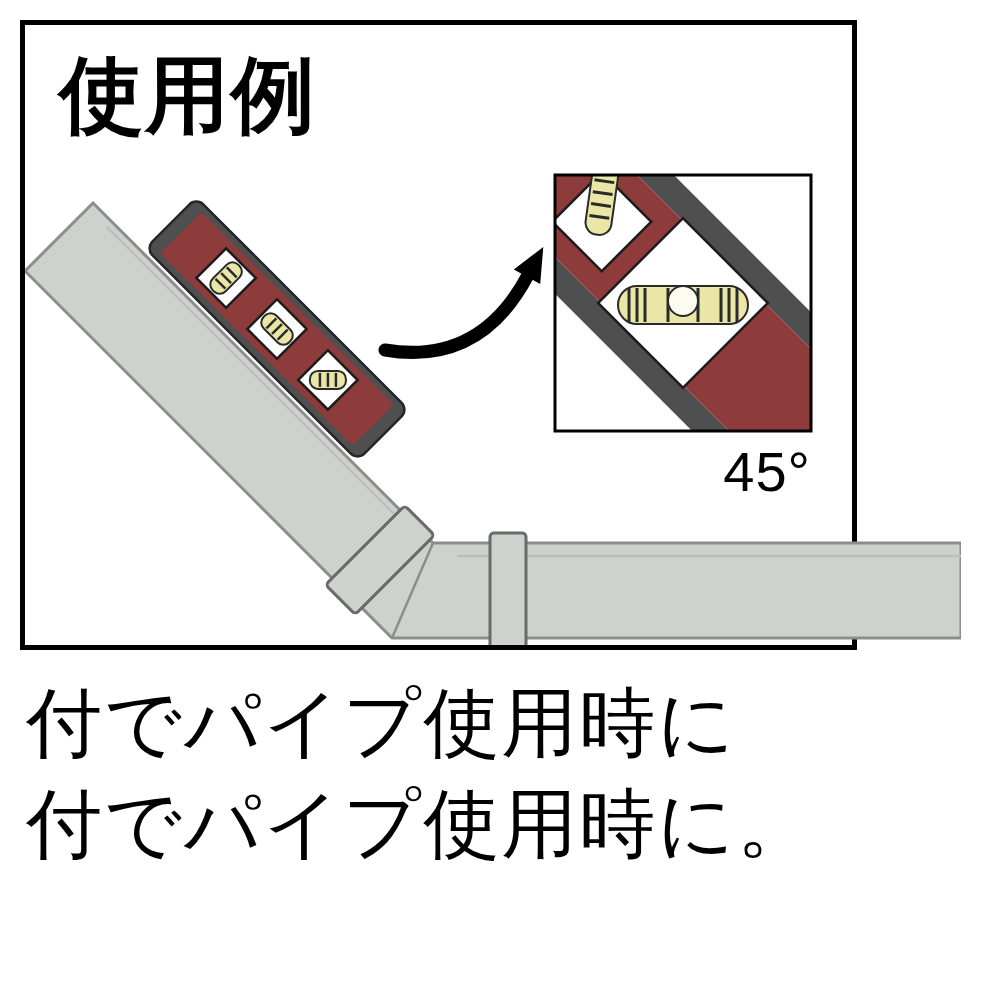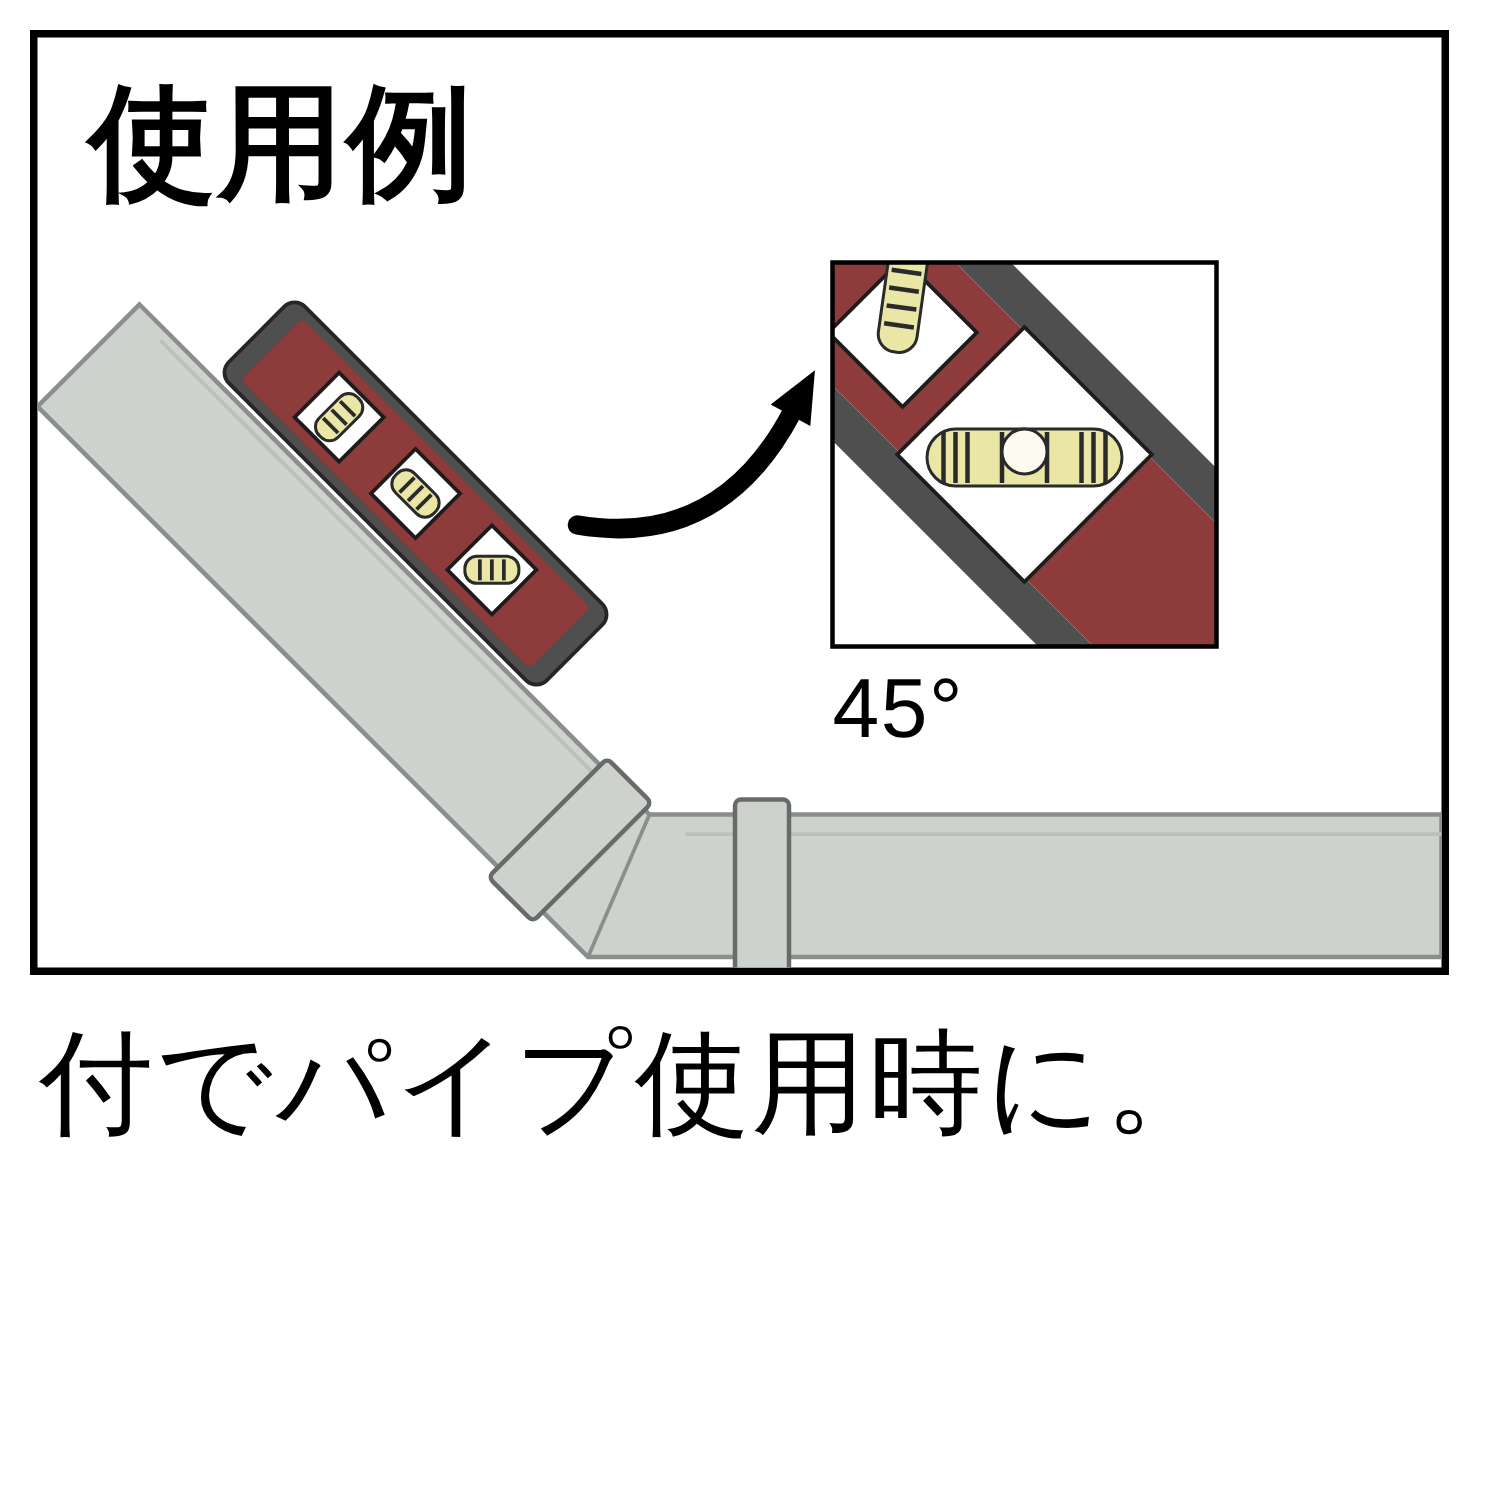--- a/index.html
+++ b/index.html
@@ -1,22 +1,22 @@
 <!DOCTYPE html>
 <html style="--background: #ffffff; --frame_border: #000000; --text: #000000; --pipe: #ced2cf; --pipe_edge: #8b8f8c; --pipe_highlight: #bcc0bd; --collar_edge: #686c69; --level_shell: #4f4f4f; --level_shell_edge: #262626; --level_body: #8e3b3b; --window: #ffffff; --window_edge: #1c1c1c; --vial: #e9e6a6; --vial_mark: #2a2a2a; --bubble: #fbfbf2; --arrow: #000000; --inset_bg: #ffffff; --inset_border: #000000;"><head>
 <meta charset="utf-8">
 <style>
   *{margin:0;padding:0;box-sizing:border-box}
   html,body{width:1000px;height:1000px;overflow:hidden;background:var(--background,#fff);
     color:var(--text,#000);font-family:"Liberation Sans","DejaVu Sans",sans-serif}
-  .frame{position:absolute;left:20px;top:20px;width:946px;height:630px;
+  .frame{position:absolute;left:20px;top:20px;width:837px;height:630px;
     border:5px solid var(--frame_border,#000);background:var(--background,#fff)}
   .illustration{position:absolute;left:0;top:0;width:936px;height:620px}
   .title{position:absolute;left:34px;top:14px;font-size:84px;font-weight:600;letter-spacing:2px}
-  .angle{position:absolute;left:530px;top:414px;width:256px;text-align:left;
+  .angle{position:absolute;left:530px;top:414px;width:256px;text-align:right;
     font-size:56px;font-weight:500;letter-spacing:1px}
   .caption{position:absolute;left:26px;top:672px;font-size:76px;font-weight:500;
     letter-spacing:2px;line-height:101px;white-space:nowrap}
 
   
   .pipe{fill:var(--pipe,#ced2cf);stroke:var(--pipe_edge,#8b8f8c);stroke-width:3}
   .pipe-hl{stroke:var(--pipe_highlight,#bcc0bd);stroke-width:2.5;fill:none}
   .seam{stroke:var(--pipe_edge,#8b8f8c);stroke-width:2.5}
   .collar{fill:var(--pipe,#ced2cf);stroke:var(--collar_edge,#686c69);stroke-width:3}
   .level-shell{fill:var(--level_shell,#4f4f4f);stroke:var(--level_shell_edge,#262626);stroke-width:2.5}
@@ -137,14 +137,15 @@
       </g>
       <rect class="inset-border" x="0" y="0" width="256" height="256"></rect>
     </g>
   </svg>
 
   <div class="title">使用例</div>
   <div class="angle">45°</div>
 </div>
 
 <div class="caption">
+  <div>付でパイプ使用時に</div>
   <div>付でパイプ使用時に。</div>
 </div>
 
 </body></html>

